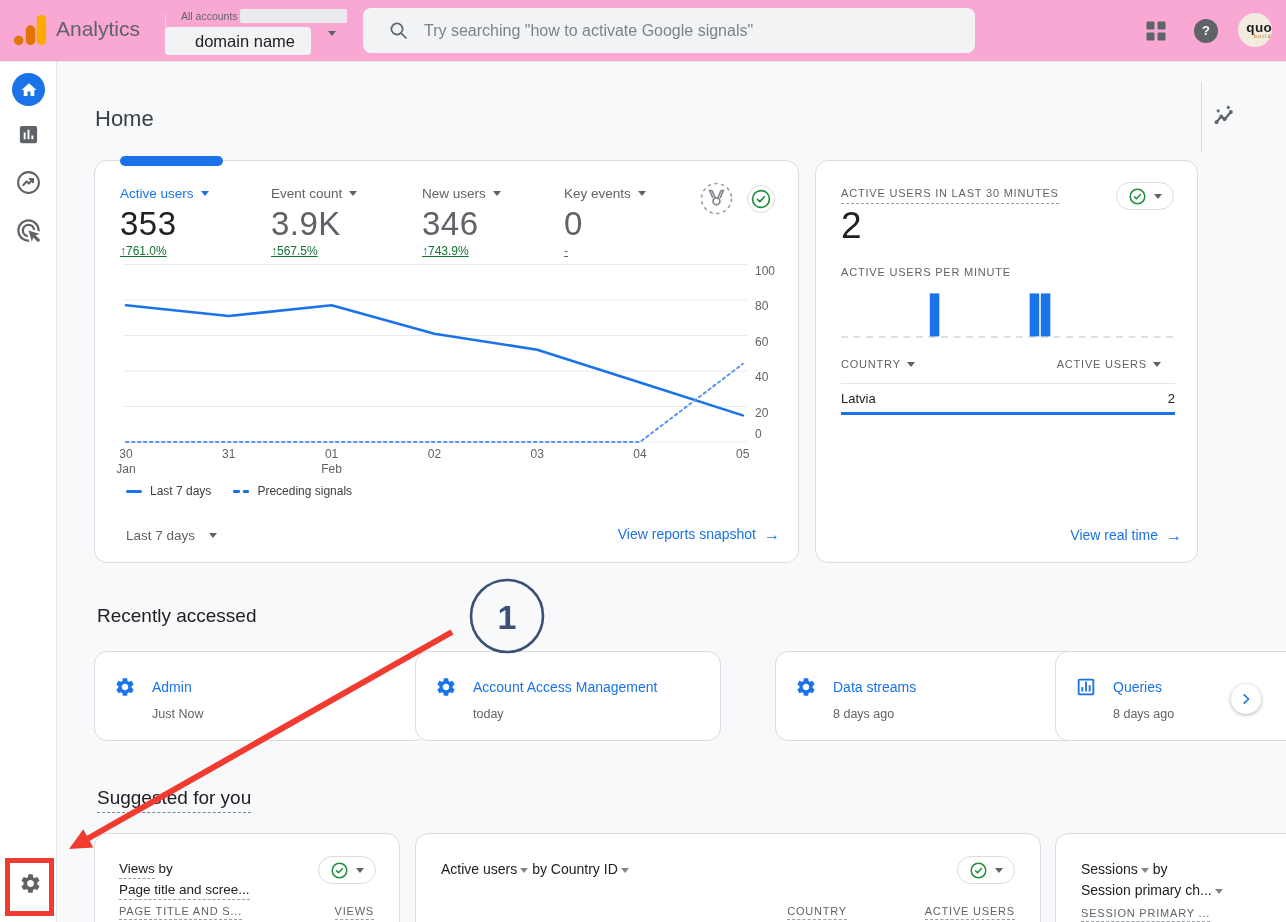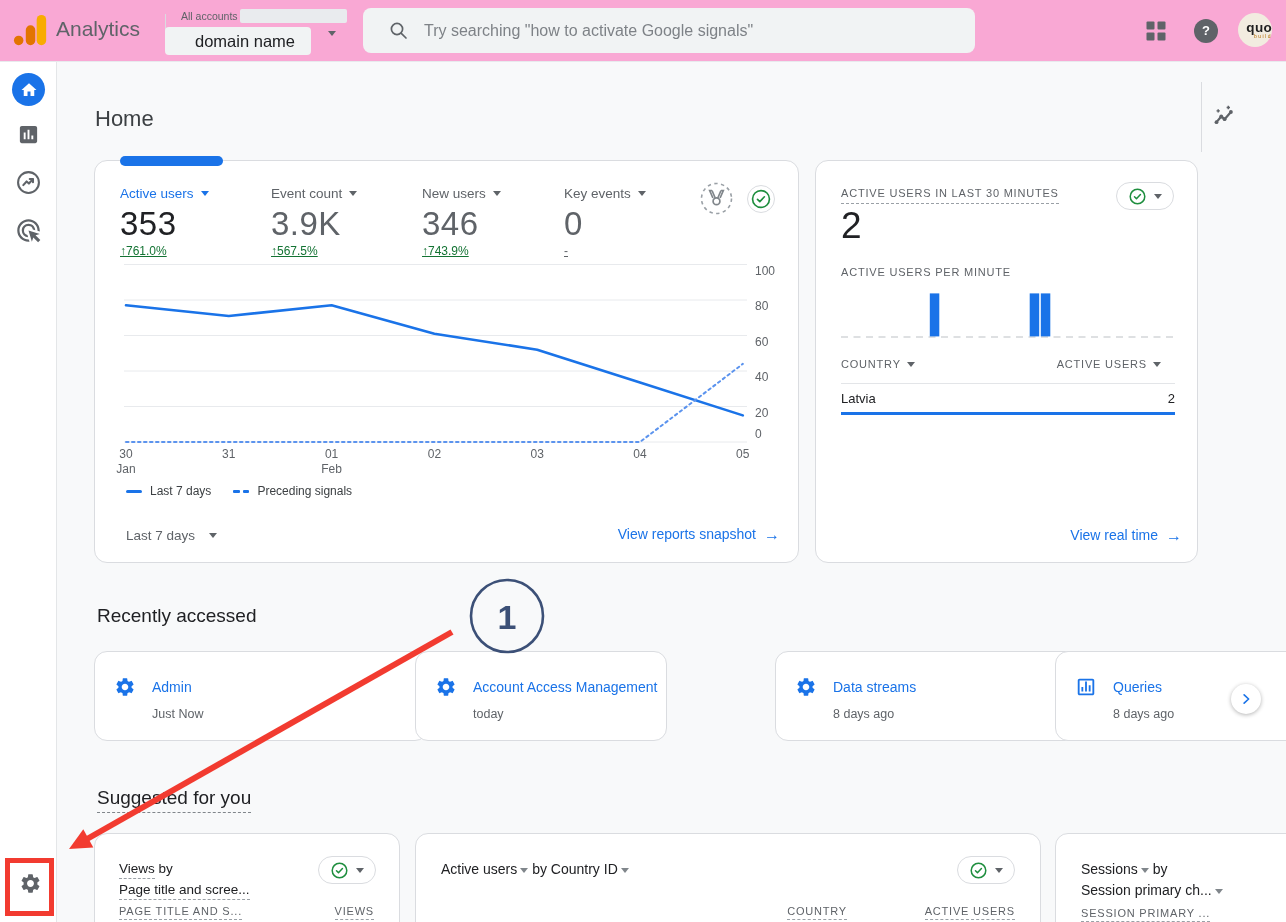--- a/index.html
+++ b/index.html
@@ -307,21 +307,21 @@
 
   <div class="section-title" style="left:97px; top:605px;">Recently accessed</div>
 
   <div class="card mini-card" style="left:94px; width:334px;">
     <svg class="mc-icon" width="22" height="22" viewBox="0 0 24 24">
         <path d="M19.14 12.94c.04-.3.06-.61.06-.94 0-.32-.02-.64-.07-.94l2.03-1.58a.49.49 0 0 0 .12-.61l-1.92-3.32a.488.488 0 0 0-.59-.22l-2.39.96c-.5-.38-1.03-.7-1.62-.94l-.36-2.54a.484.484 0 0 0-.48-.41h-3.84c-.24 0-.43.17-.47.41l-.36 2.54c-.59.24-1.13.57-1.62.94l-2.39-.96c-.22-.08-.47 0-.59.22L2.74 8.87c-.12.21-.08.47.12.61l2.03 1.58c-.05.3-.09.63-.09.94s.02.64.07.94l-2.03 1.58a.49.49 0 0 0-.12.61l1.92 3.32c.12.22.37.29.59.22l2.39-.96c.5.38 1.03.7 1.62.94l.36 2.54c.05.24.24.41.48.41h3.84c.24 0 .44-.17.47-.41l.36-2.54c.59-.24 1.13-.56 1.62-.94l2.39.96c.22.08.47 0 .59-.22l1.92-3.32c.12-.22.07-.47-.12-.61l-2.01-1.58zM12 15.6c-1.98 0-3.6-1.62-3.6-3.6s1.62-3.6 3.6-3.6 3.6 1.62 3.6 3.6-1.62 3.6-3.6 3.6z" fill="#1a73e8"></path>
       </svg>
     <div class="mc-title">Admin</div>
     <div class="mc-time">Just Now</div>
   </div>
-  <div class="card mini-card" style="left:415px; width:252px;">
+  <div class="card mini-card" style="left:415px; width:306px;">
     <svg class="mc-icon" width="22" height="22" viewBox="0 0 24 24">
         <path d="M19.14 12.94c.04-.3.06-.61.06-.94 0-.32-.02-.64-.07-.94l2.03-1.58a.49.49 0 0 0 .12-.61l-1.92-3.32a.488.488 0 0 0-.59-.22l-2.39.96c-.5-.38-1.03-.7-1.62-.94l-.36-2.54a.484.484 0 0 0-.48-.41h-3.84c-.24 0-.43.17-.47.41l-.36 2.54c-.59.24-1.13.57-1.62.94l-2.39-.96c-.22-.08-.47 0-.59.22L2.74 8.87c-.12.21-.08.47.12.61l2.03 1.58c-.05.3-.09.63-.09.94s.02.64.07.94l-2.03 1.58a.49.49 0 0 0-.12.61l1.92 3.32c.12.22.37.29.59.22l2.39-.96c.5.38 1.03.7 1.62.94l.36 2.54c.05.24.24.41.48.41h3.84c.24 0 .44-.17.47-.41l.36-2.54c.59-.24 1.13-.56 1.62-.94l2.39.96c.22.08.47 0 .59-.22l1.92-3.32c.12-.22.07-.47-.12-.61l-2.01-1.58zM12 15.6c-1.98 0-3.6-1.62-3.6-3.6s1.62-3.6 3.6-3.6 3.6 1.62 3.6 3.6-1.62 3.6-3.6 3.6z" fill="#1a73e8"></path>
       </svg>
     <div class="mc-title">Account Access Management</div>
     <div class="mc-time">today</div>
   </div>
   <div class="card mini-card" style="left:735px; width:368px;margin-left:40px;">
     <svg class="mc-icon" width="22" height="22" viewBox="0 0 24 24">
         <path d="M19.14 12.94c.04-.3.06-.61.06-.94 0-.32-.02-.64-.07-.94l2.03-1.58a.49.49 0 0 0 .12-.61l-1.92-3.32a.488.488 0 0 0-.59-.22l-2.39.96c-.5-.38-1.03-.7-1.62-.94l-.36-2.54a.484.484 0 0 0-.48-.41h-3.84c-.24 0-.43.17-.47.41l-.36 2.54c-.59.24-1.13.57-1.62.94l-2.39-.96c-.22-.08-.47 0-.59.22L2.74 8.87c-.12.21-.08.47.12.61l2.03 1.58c-.05.3-.09.63-.09.94s.02.64.07.94l-2.03 1.58a.49.49 0 0 0-.12.61l1.92 3.32c.12.22.37.29.59.22l2.39-.96c.5.38 1.03.7 1.62.94l.36 2.54c.05.24.24.41.48.41h3.84c.24 0 .44-.17.47-.41l.36-2.54c.59-.24 1.13-.56 1.62-.94l2.39.96c.22.08.47 0 .59-.22l1.92-3.32c.12-.22.07-.47-.12-.61l-2.01-1.58zM12 15.6c-1.98 0-3.6-1.62-3.6-3.6s1.62-3.6 3.6-3.6 3.6 1.62 3.6 3.6-1.62 3.6-3.6 3.6z" fill="#1a73e8"></path>
       </svg>

